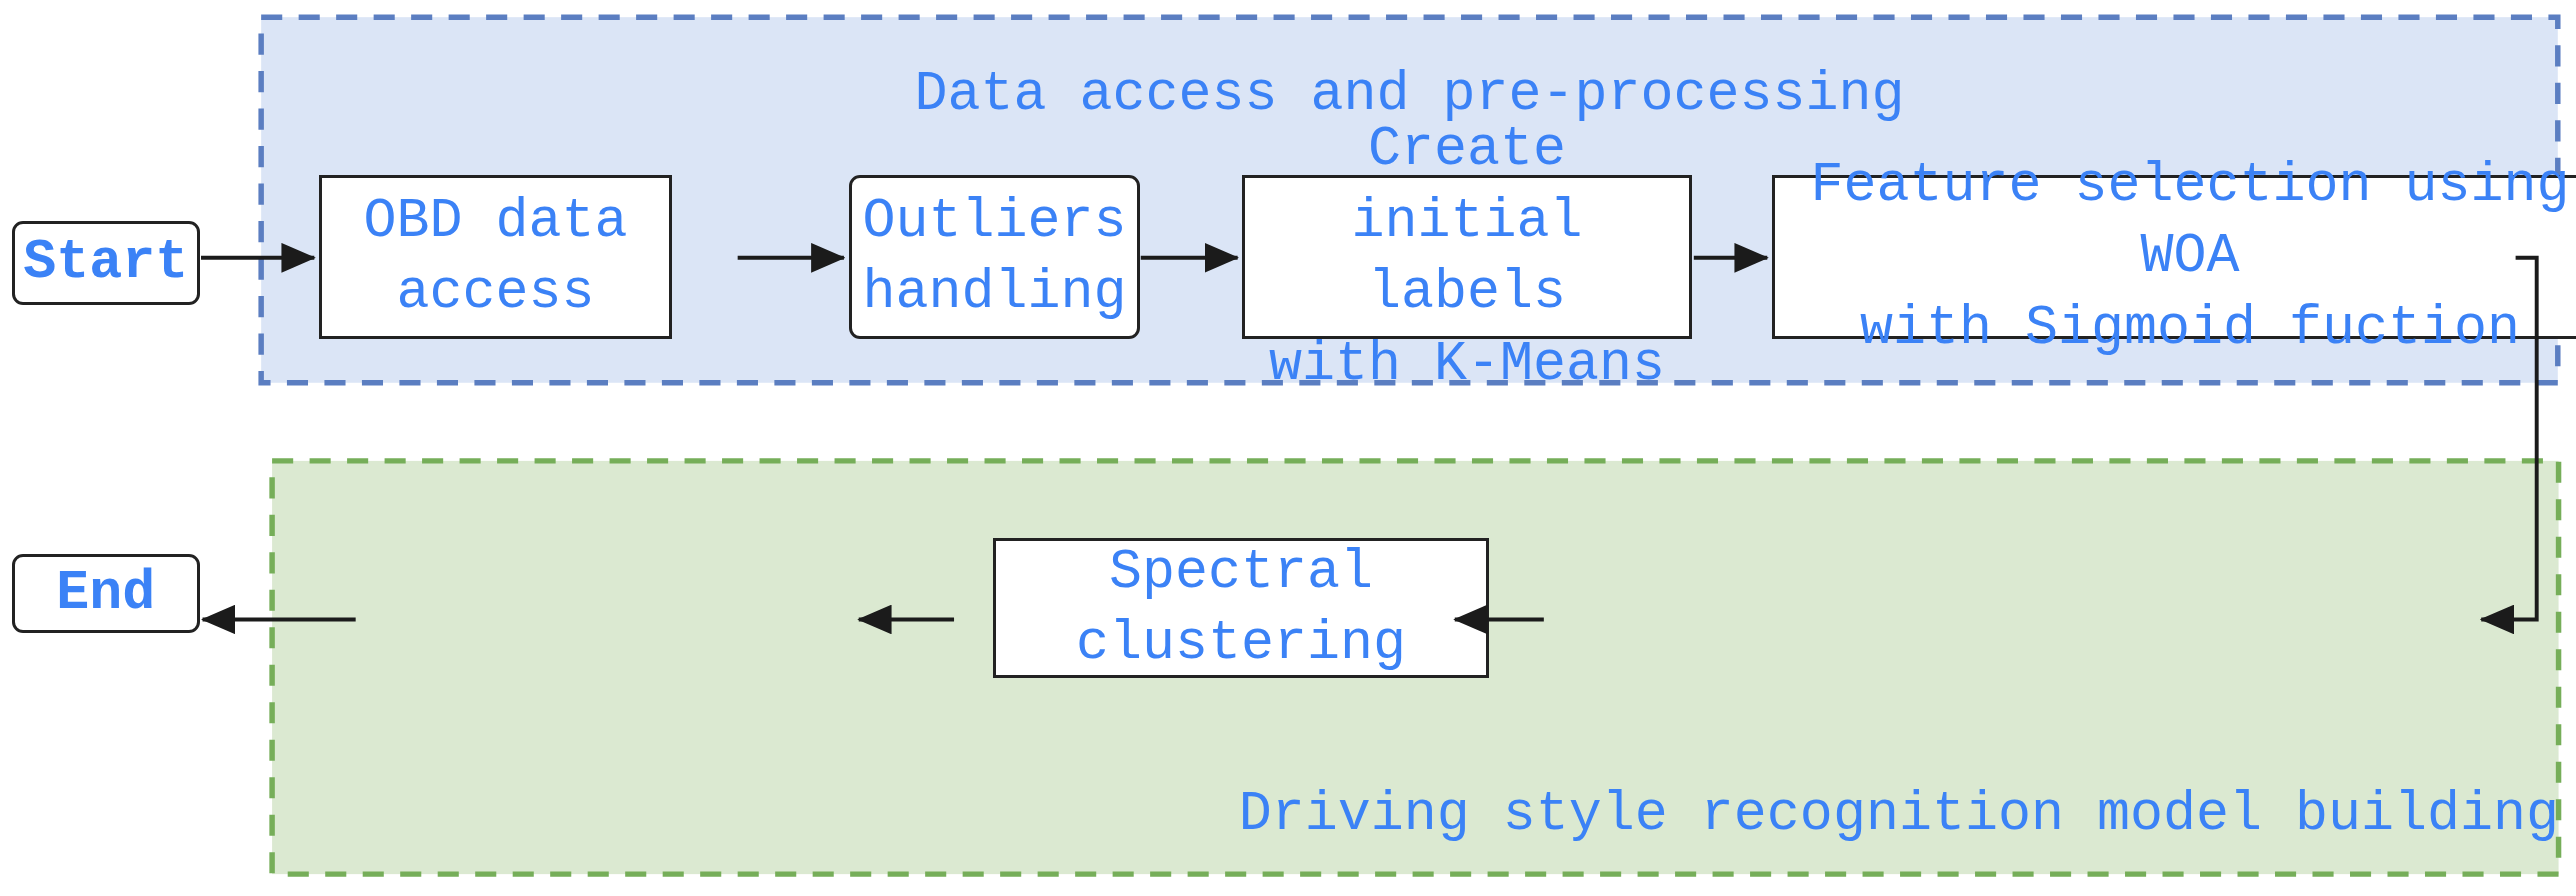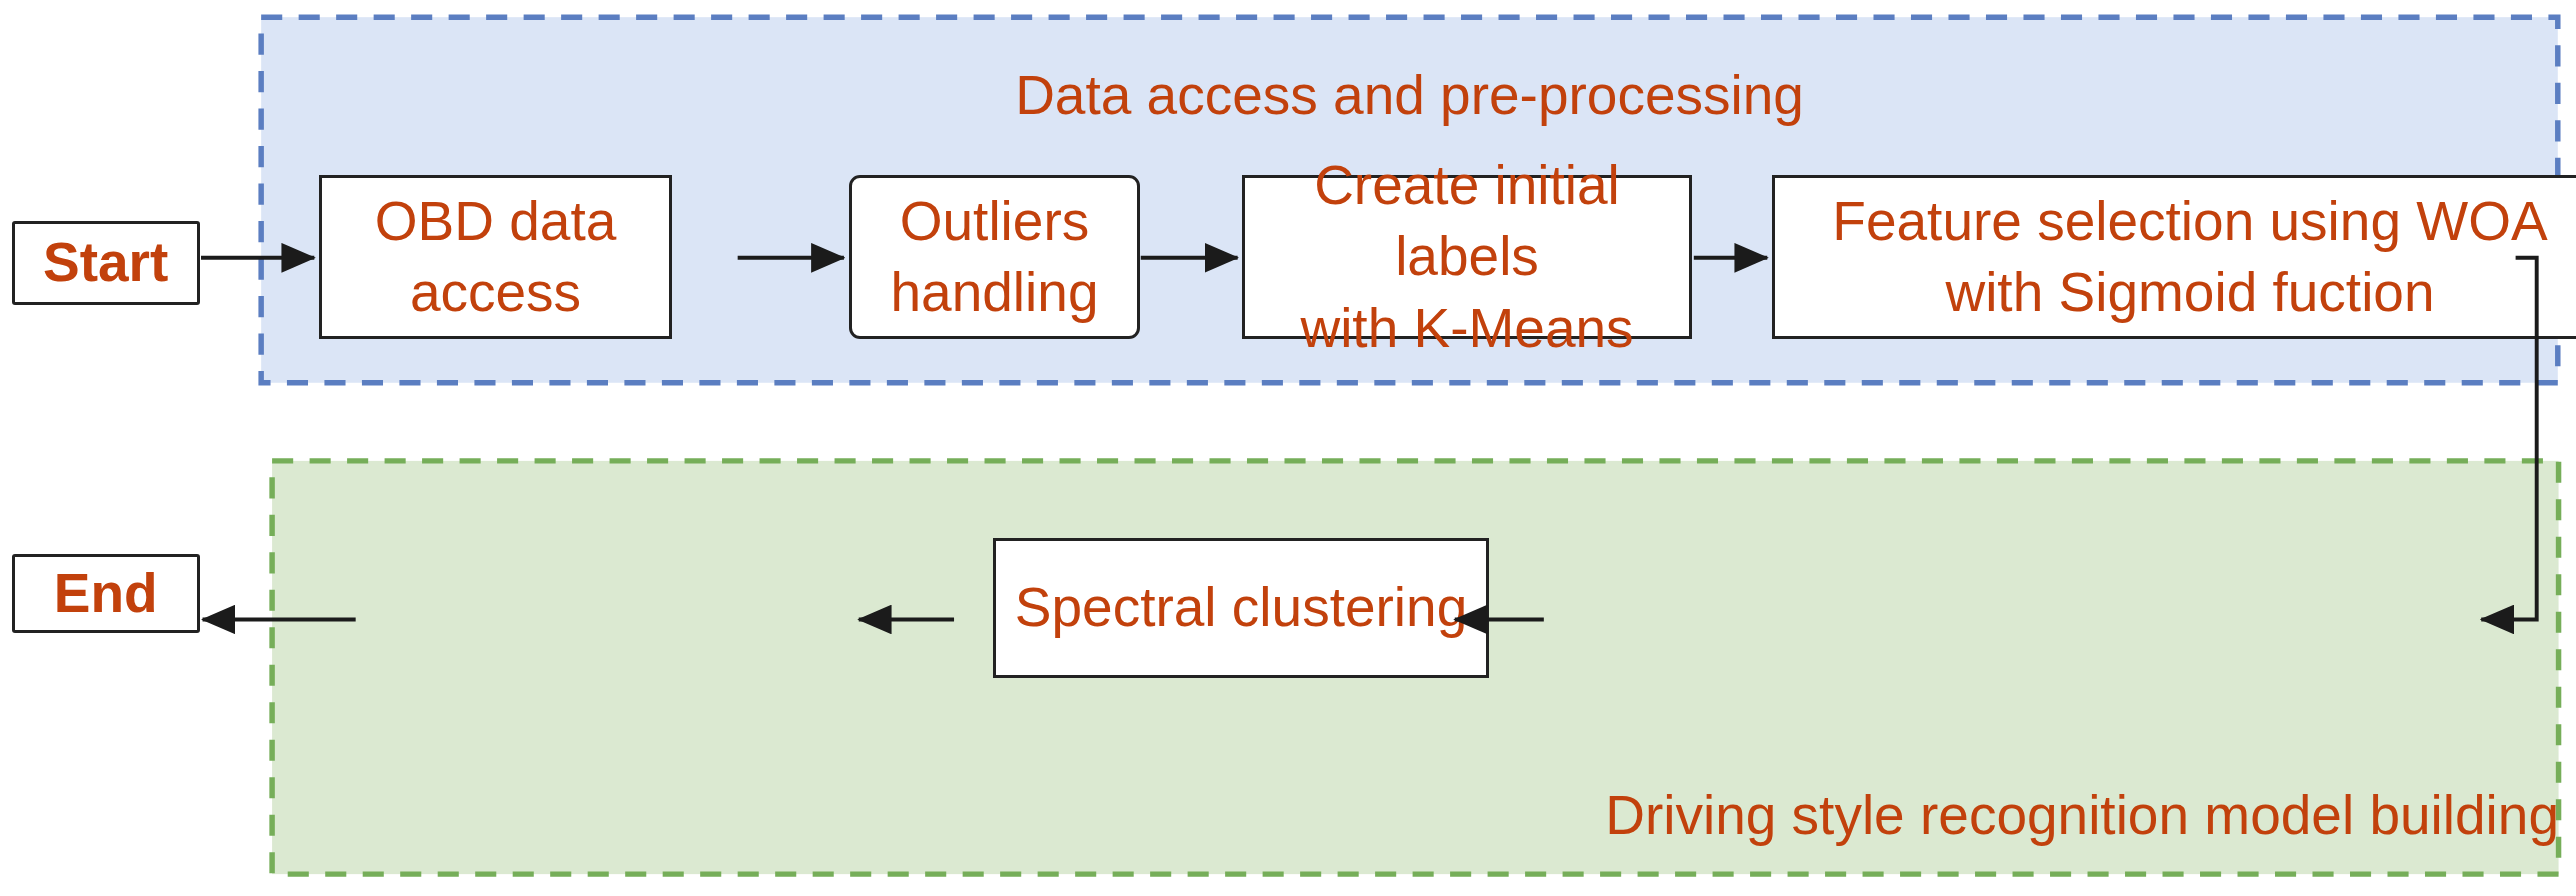--- a/index.html
+++ b/index.html
@@ -1,21 +1,21 @@
 <!DOCTYPE html>
 <html style="font-size:12.5px"><head>
 <meta charset="utf-8">
 <style>
   html, body { margin: 0; padding: 0; background: #ffffff; }
   .canvas {
     position: relative;
     width: 2576px;
     height: 896px;
-    font-family: Liberation Sans, sans-serif;
-    color: #c2410c;
+    font-family: Liberation Mono, monospace;
+    color: #3b82f6;
     overflow: hidden;
   }
   .layer {
     position: absolute;
     left: 0; top: 0;
     width: 2576px; height: 896px;
   }
   .region-title {
     position: absolute;
     text-align: center;
@@ -30,21 +30,21 @@
     border: 3.9px solid #222222;
     display: flex;
     align-items: center;
     justify-content: center;
     text-align: center;
     white-space: pre-line;
     font-size: 55px;
     line-height: 1.30;
   }
   .terminal {
-    border-radius: 3px;
+    border-radius: 11px;
     font-weight: bold;
   }
 </style>
 </head>
 <body>
 
 <div class="canvas">
 
   <svg class="layer" viewBox="0 0 3297 1147">
     <rect x="334" y="22" width="2940" height="468" stroke-width="7" stroke-dasharray="27 21" fill="#dbe5f6"></rect>

